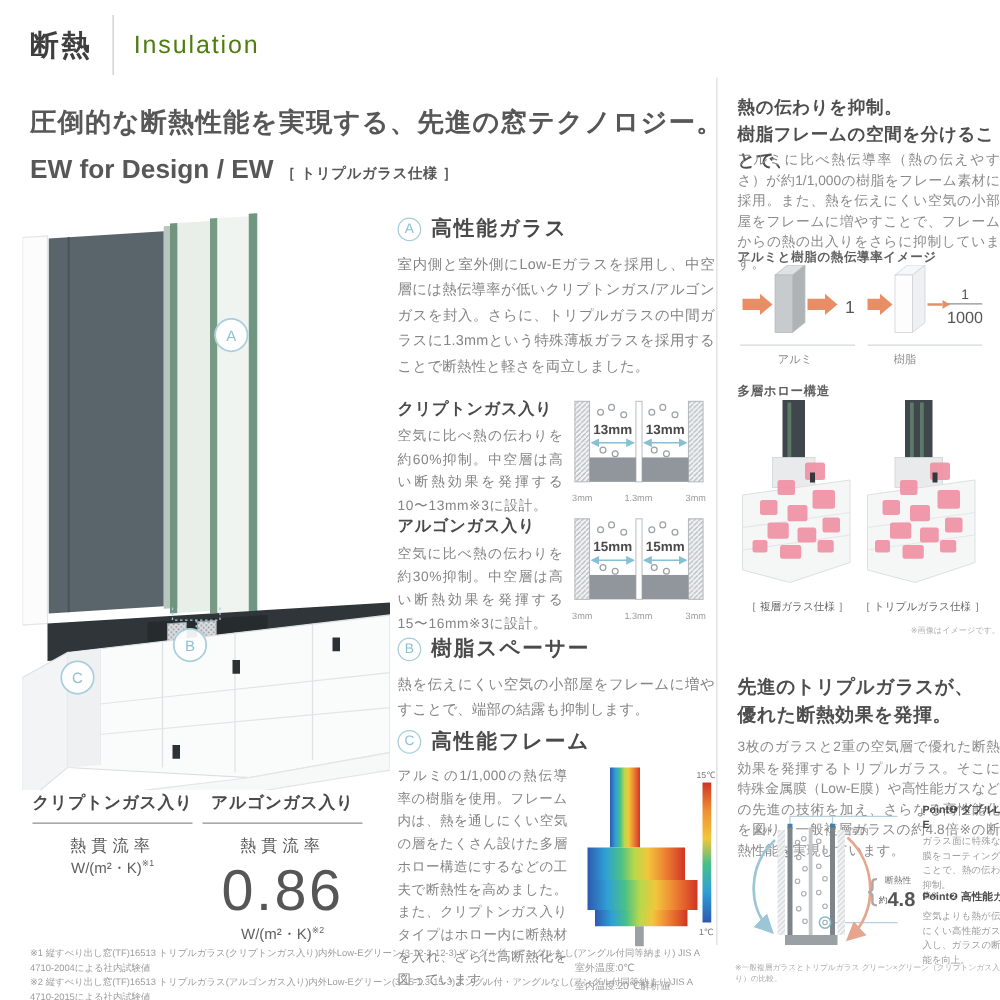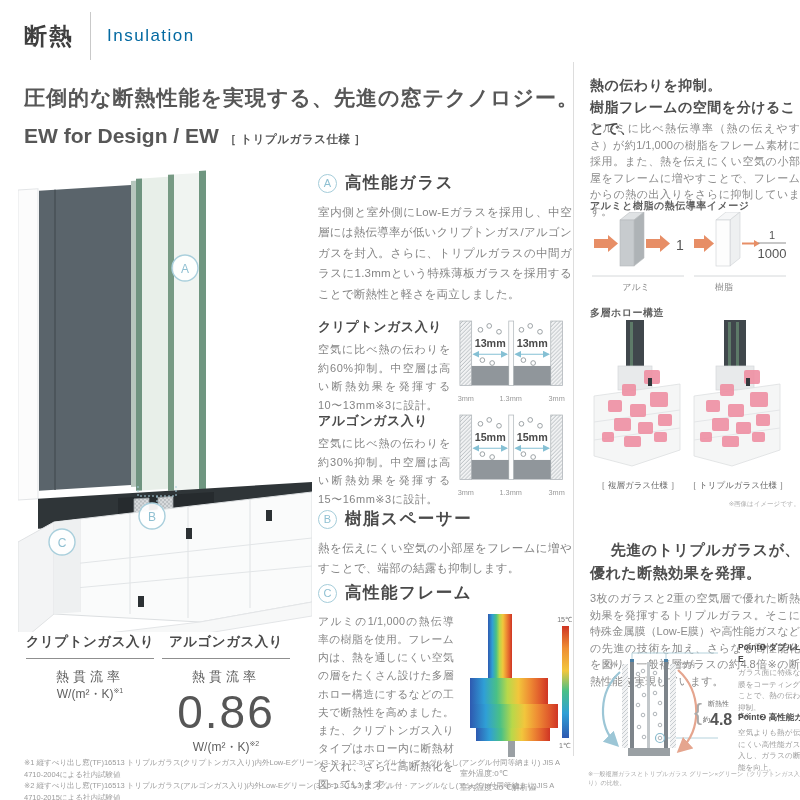--- a/index.html
+++ b/index.html
@@ -4,21 +4,21 @@
 <style>
   * { margin:0; padding:0; box-sizing:border-box; }
   html,body { width:800px; height:800px; background:#fff;
     font-family:"Liberation Sans","DejaVu Sans",sans-serif; color:#4e4e4e; }
   #page { position:relative; width:800px; height:800px; background:#fff; overflow:hidden; }
 
   
   .hdr { position:absolute; left:24px; top:12px; display:flex; align-items:center; gap:16px; height:48px; }
   .hdr .ja { font-size:23px; font-weight:bold; color:#3f3f3f; letter-spacing:2px; }
   .hdr .bar { width:1px; height:48px; background:#c9c9c9; }
-  .hdr .en { font-size:17px; color:#0369a1; letter-spacing:1.5px; }
+  .hdr .en { font-size:20px; color:#4d7c0f; letter-spacing:1.5px; }
 
   .headline { position:absolute; left:24px; top:84px; font-size:21px; font-weight:bold;
     color:#575757; letter-spacing:1px; }
   .product { position:absolute; left:24px; top:124px; font-size:21px; font-weight:bold; color:#575757; }
   .product .spec { font-size:11.5px; font-weight:bold; margin-left:6px; letter-spacing:.5px; }
 
   .vdivider { position:absolute; left:573px; top:62px; width:1px; height:694px; background:#ddd; }
 
   
   .window-wrap { position:absolute; left:18px; top:170px; width:294px; height:462px; }
@@ -388,21 +388,21 @@
           <rect x="10" y="114" width="12" height="10" rx="2"></rect>
         </g>
         <rect x="56" y="60" width="4" height="8" fill="#33383c"></rect>
         <text x="48" y="170" text-anchor="middle" font-size="8.5" fill="#666">［ トリプルガラス仕様 ］</text>
       </g>
     </svg>
   </div>
   <div class="rcol r-note" style="top:500px;">※画像はイメージです。</div>
 
   <div class="rcol" style="top:538px;">
-    <div class="r-head" style="font-size:15px;text-align:right;">先進のトリプルガラスが、</div>
+    <div class="r-head" style="font-size:15px;">先進のトリプルガラスが、</div>
     <div class="r-head" style="font-size:15px;">優れた断熱効果を発揮。</div>
   </div>
   <div class="rcol r-body" style="top:590px;">3枚のガラスと2重の空気層で優れた断熱効果を発揮するトリプルガラス。そこに特殊金属膜（Low-E膜）や高性能ガスなどの先進の技術を加え、さらなる高性能化を図り、一般複層ガラスの約4.8倍※の断熱性能を実現しています。</div>
 
   <div class="rcol" style="top:650px; height:120px;">
     <svg width="210" height="120" viewBox="0 0 210 120" style="position:absolute;left:0;top:0;">
       <defs>
         <pattern id="hg" width="4" height="4" patternUnits="userSpaceOnUse">
           <rect width="4" height="4" fill="#f2f3f4"></rect>
             <path d="M0,4 L4,0" stroke="#bcc2c6" stroke-width="0.8"></path>

